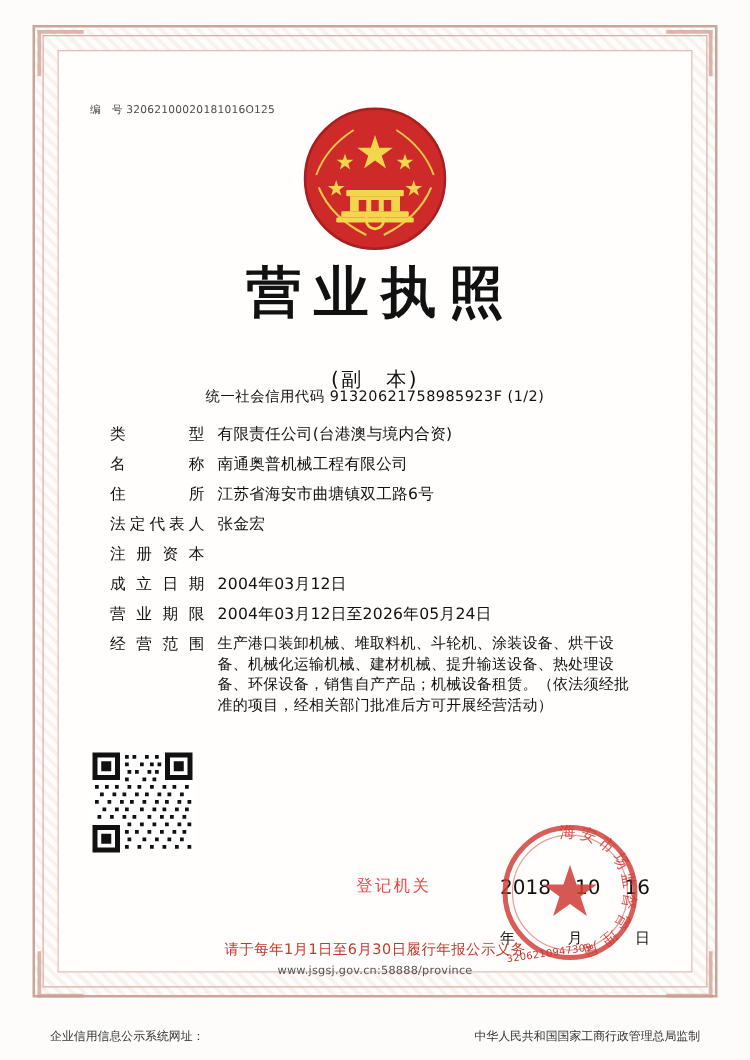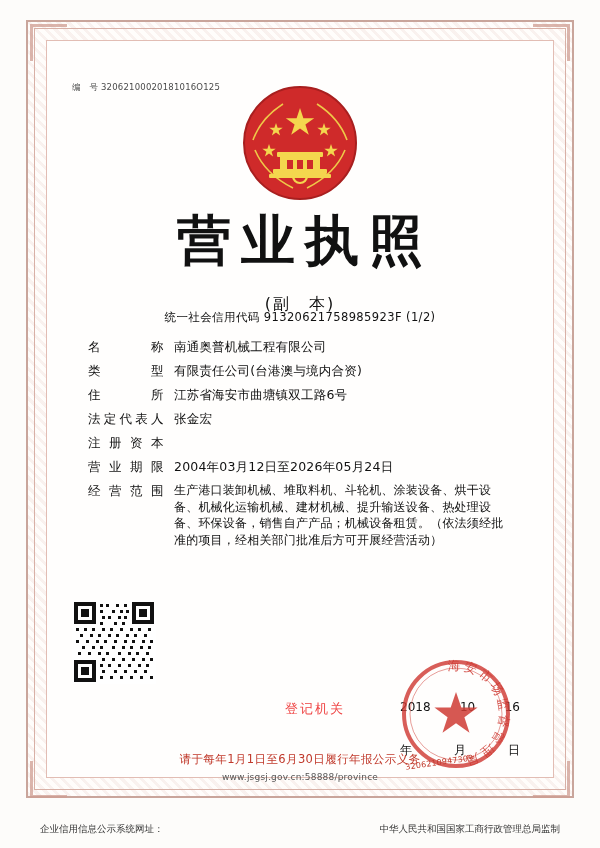--- a/index.html
+++ b/index.html
@@ -86,21 +86,21 @@
     height: 130px;
   }
 
   .title {
     position: absolute;
     left: 0;
     right: 0;
     top: 205px;
     text-align: center;
     font-family: "DejaVu Sans", "Liberation Sans", sans-serif;
-    font-size: 54px;
+    font-size: 44px;
     font-weight: bold;
     letter-spacing: 10px;
     color: #111;
     text-indent: 10px;
   }
   .subtitle {
     position: absolute;
     left: 0;
     right: 0;
     top: 282px;
@@ -173,21 +173,21 @@
     top: 700px;
     font-size: 13px;
     color: #ef4444;
     letter-spacing: 2px;
   }
   .date-line {
     position: absolute;
     left: 400px;
     top: 700px;
     width: 120px;
-    font-size: 12px;
+    font-size: 16px;
     color: #111;
     display: flex;
     justify-content: space-between;
   }
   .date-units {
     position: absolute;
     left: 400px;
     top: 742px;
     width: 120px;
     font-size: 12px;
@@ -302,37 +302,41 @@
   <div class="subtitle">(副　本)</div>
 
   <div class="credit-code">
     <span>统一社会信用代码</span>
     <span>91320621758985923F</span>
     <span>(1/2)</span>
   </div>
 
   <div class="fields">
     <div class="row">
+      <div class="label">类　　型</div>
+      <div class="value">有限责任公司(台港澳与境内合资)</div>
+    </div>
+    <div class="row">
       <div class="label">名　　称</div>
       <div class="value">南通奥普机械工程有限公司</div>
     </div>
     <div class="row">
-      <div class="label">类　　型</div>
-      <div class="value">有限责任公司(台港澳与境内合资)</div>
-    </div>
-    <div class="row">
       <div class="label">住　　所</div>
       <div class="value">江苏省海安市曲塘镇双工路6号</div>
     </div>
     <div class="row">
       <div class="label">法定代表人</div>
       <div class="value">张金宏</div>
     </div>
     <div class="row">
       <div class="label">注 册 资 本</div>
+    </div>
+    <div class="row">
+      <div class="label">成 立 日 期</div>
+      <div class="value">2004年03月12日</div>
     </div>
     <div class="row">
       <div class="label">营业期限</div>
       <div class="value">2004年03月12日至2026年05月24日</div>
     </div>
     <div class="row scope">
       <div class="label">经 营 范 围</div>
       <div class="value">生产港口装卸机械、堆取料机、斗轮机、涂装设备、烘干设备、机械化运输机械、建材机械、提升输送设备、热处理设备、环保设备，销售自产产品；机械设备租赁。（依法须经批准的项目，经相关部门批准后方可开展经营活动）</div>
     </div>
   </div>

